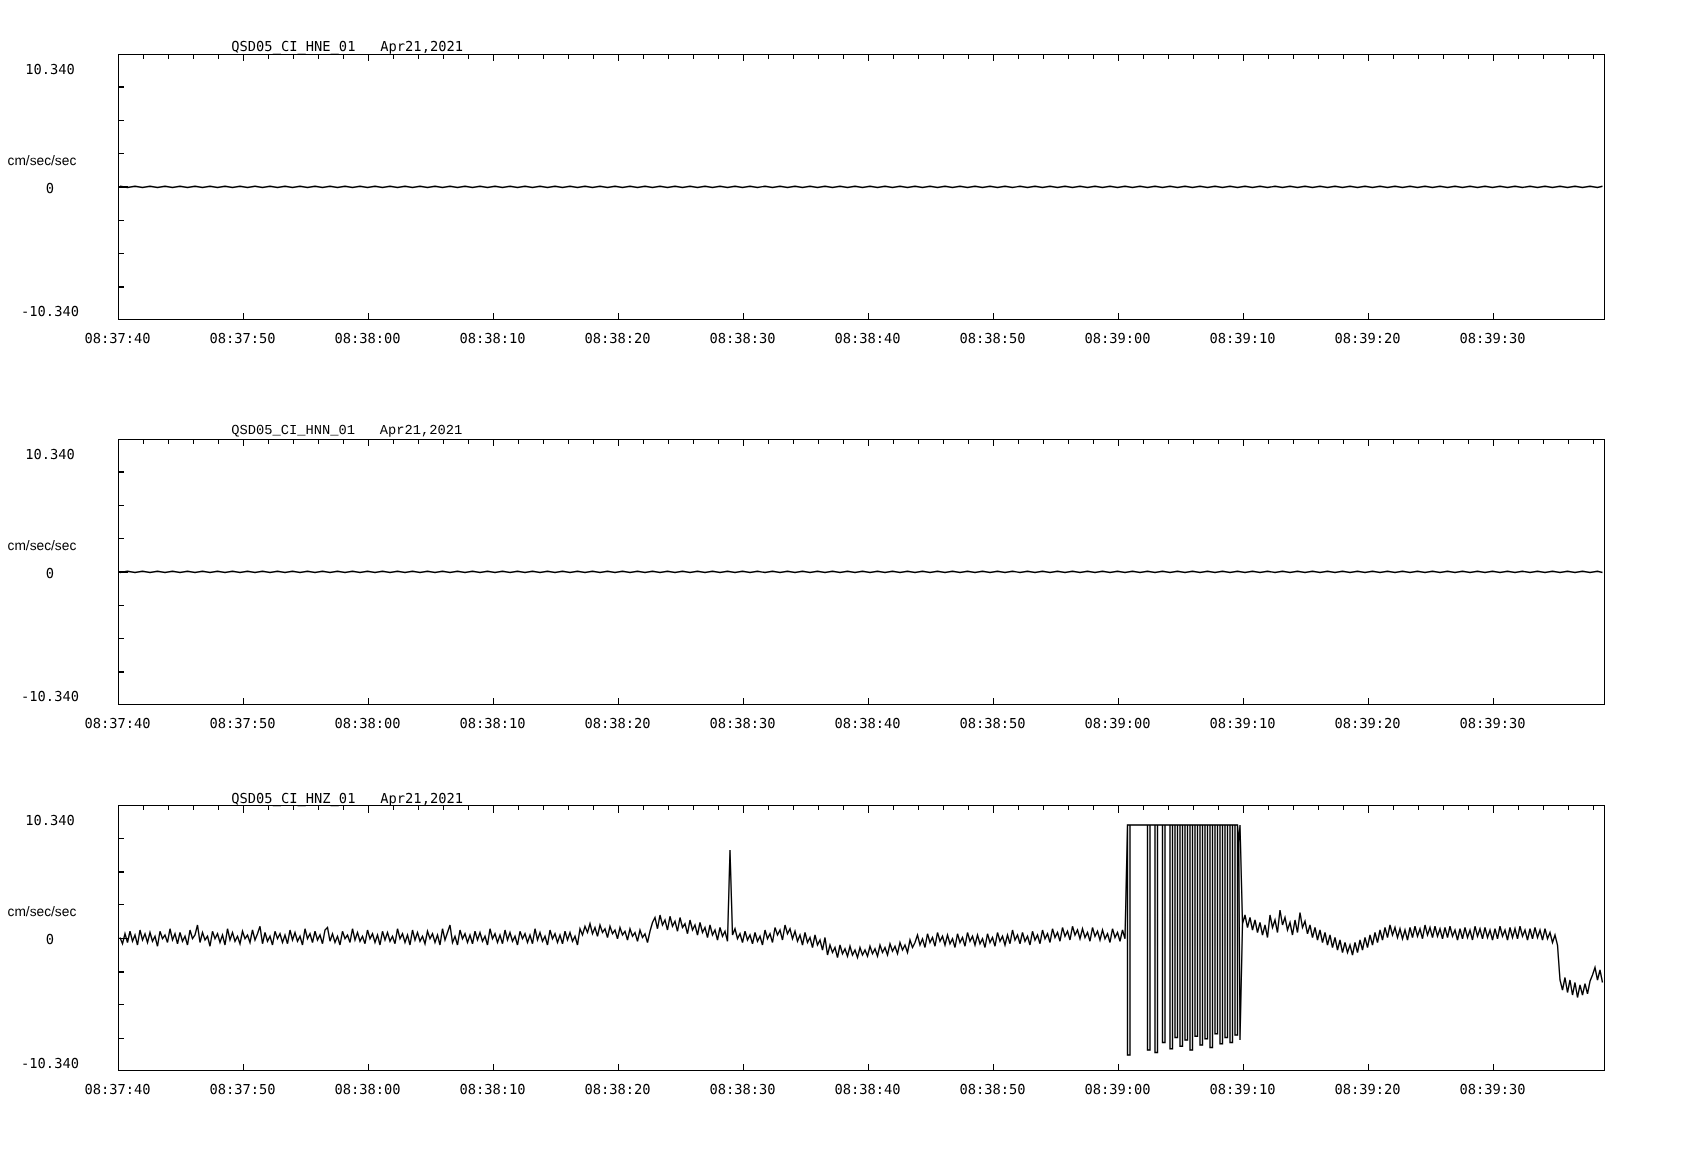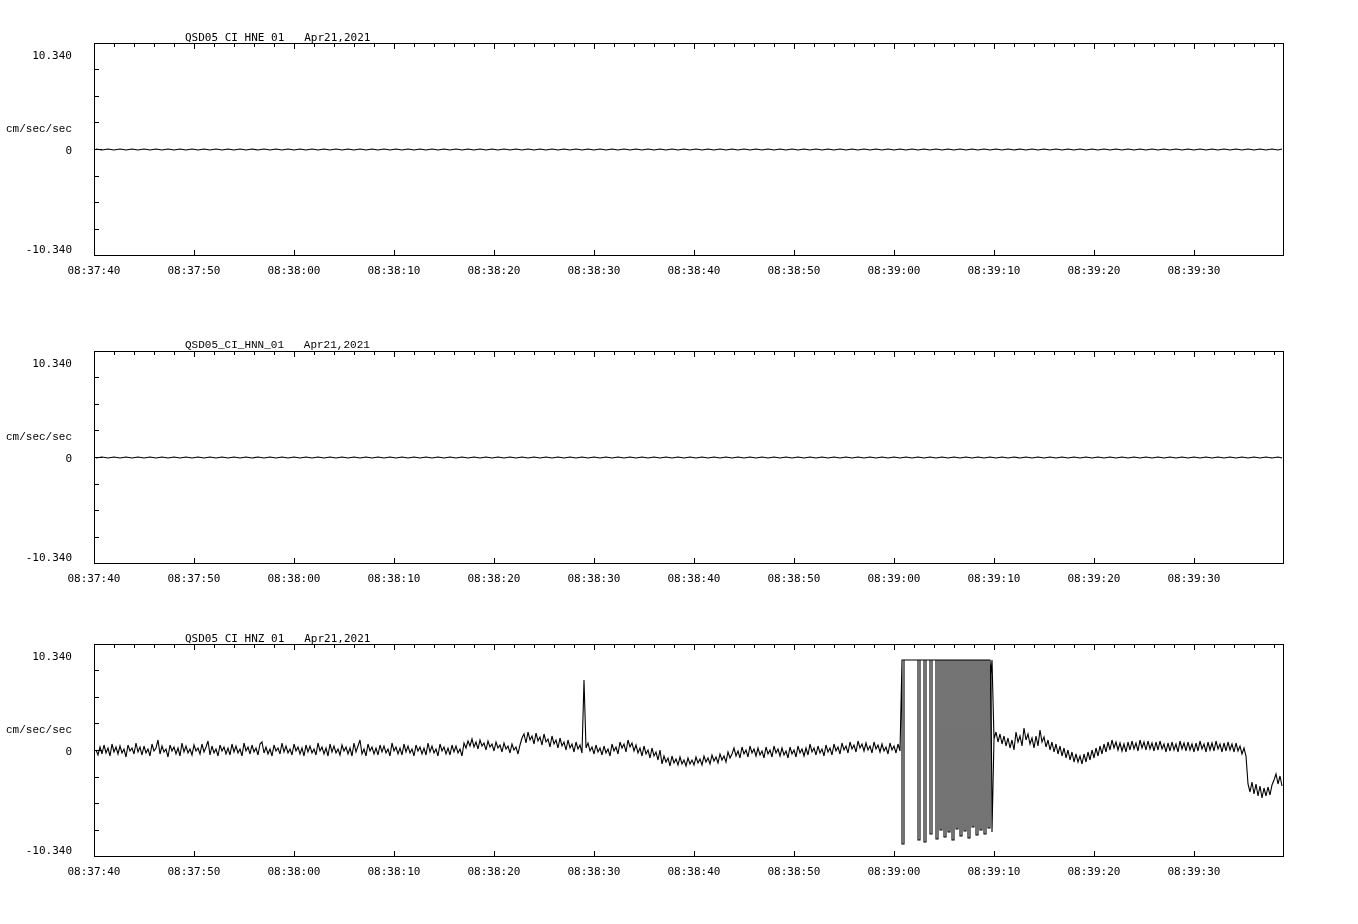--- a/index.html
+++ b/index.html
@@ -27,30 +27,30 @@
   .plot-title {
     position: absolute;
     font-size: 11px;
     font-family: "DejaVu Sans Mono", monospace;
     white-space: pre;
     letter-spacing: 0px;
   }
   .ylabel {
     position: absolute;
     font-size: 11px;
-    font-family: Liberation Mono, monospace;
+    font-family: Liberation Sans, sans-serif;
     white-space: pre;
     text-align: left;
   }
   .ytick {
     position: absolute;
     font-size: 11px;
     font-family: "DejaVu Sans Mono", monospace;
     white-space: pre;
-    text-align: right;
+    text-align: center;
     width: 64px;
   }
   .xtick {
     position: absolute;
     font-size: 11px;
     font-family: "DejaVu Sans Mono", monospace;
     white-space: pre;
     text-align: center;
     width: 70px;
   }

